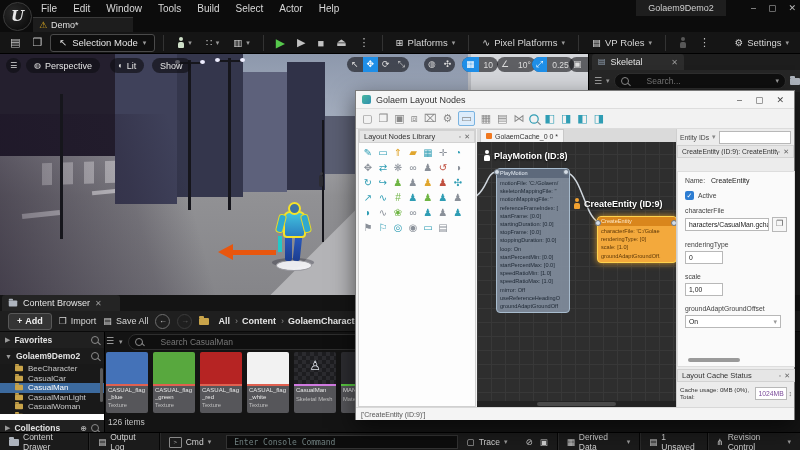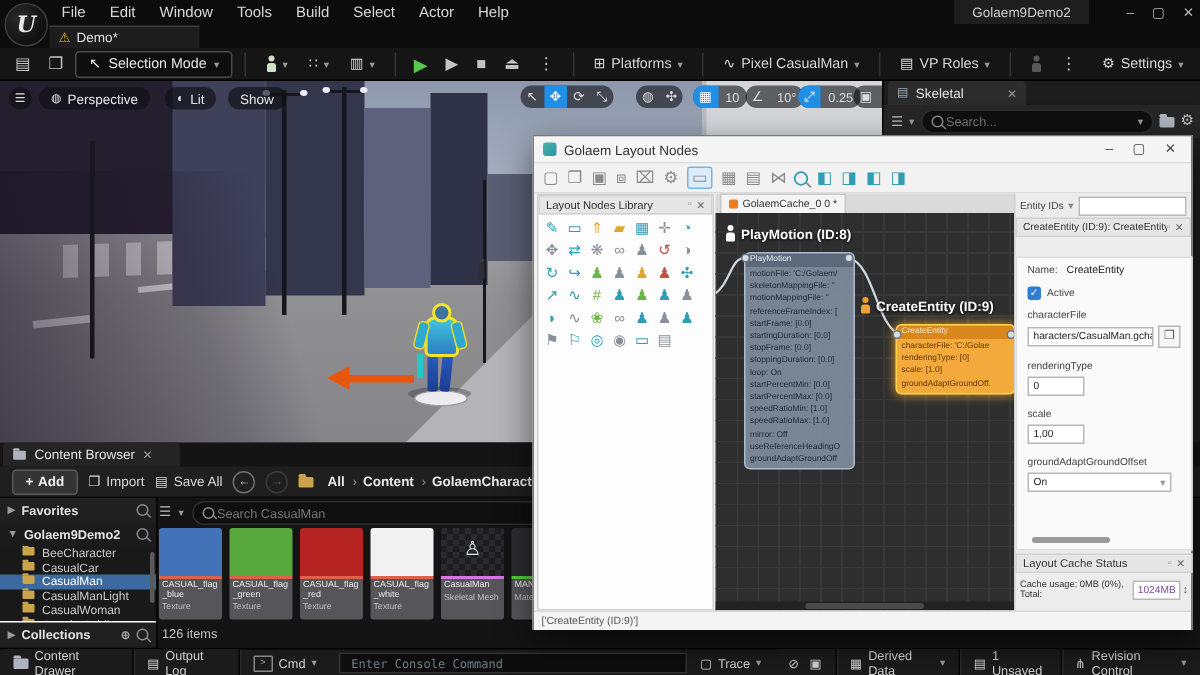--- a/index.html
+++ b/index.html
@@ -83,21 +83,21 @@
   .tgroup .t.active{background:#1f8fe8;color:#fff;}
   .tgroup .val{padding:0 5px;font-size:8.5px;}
   
   .outliner{left:588px;top:54px;width:212px;height:241px;background:#1d1d1d;border-left:1px solid #000;}
   .out-tab{position:absolute;left:3px;top:0;width:92px;height:16px;background:#2c2c2c;
        border-radius:3px 3px 0 0;display:flex;align-items:center;gap:5px;padding:0 6px;
        font-size:9px;color:#e2e2e2;box-sizing:border-box;}
   .out-bar{position:absolute;left:0;top:16px;width:212px;height:22px;background:#262626;
        display:flex;align-items:center;gap:4px;padding:0 5px;box-sizing:border-box;}
   .searchpill{flex:1;height:14px;background:#0f0f0f;border:1px solid #2e2e2e;border-radius:8px;
-       display:flex;align-items:center;gap:0;padding:0 6px;}
+       display:flex;align-items:center;gap:16px;padding:0 6px;}
   .searchpill input{flex:1;background:transparent;border:none;outline:none;color:#ddd;font-size:8.5px;min-width:0;}
   .searchpill input::placeholder{color:#777;}
   .mag{width:6px;height:6px;border:1.3px solid #8b8b8b;border-radius:50%;position:relative;display:inline-block;flex:none;}
   .mag::after{content:"";position:absolute;width:4px;height:1.3px;background:#8b8b8b;transform:rotate(45deg);right:-3px;bottom:-1px;}
   
   .cb{left:0;top:295px;width:800px;height:137px;background:#141414;}
   .cb-tab{position:absolute;left:2px;top:0;width:118px;height:16px;background:#242424;
        border-radius:3px 3px 0 0;display:flex;align-items:center;gap:5px;padding:0 6px;
        font-size:9px;color:#e4e4e4;box-sizing:border-box;}
   .cb-toolbar{position:absolute;left:0;top:16px;width:800px;height:21px;background:#1f1f1f;
@@ -112,21 +112,21 @@
   .crumb{padding:0 2px;}
   .crumb:not(:last-child)::after{content:"›";color:#8a8a8a;padding-left:5px;font-weight:normal;}
   .fold{width:10px;height:7px;background:#c9a44a;border-radius:1px;position:relative;display:inline-block;flex:none;}
   .fold::before{content:"";position:absolute;top:-2px;left:0;width:5px;height:2px;background:inherit;border-radius:1px 1px 0 0;}
   .fold.gray{background:#aeb4bd;}
   .cb-left{position:absolute;left:0;top:37px;width:104px;height:100px;background:#191919;border-right:1px solid #000;overflow:hidden;}
   .cb-hd{display:flex;align-items:center;gap:4px;height:16px;padding:0 5px;font-size:8.5px;
        font-weight:bold;color:#e2e2e2;background:#202020;}
   .arrowglyph{font-size:7px;color:#9a9a9a;}
   .tree{height:50px;overflow:hidden;}
-  .tree-row{display:flex;gap:4px;height:9.5px;padding-left:14px;font-size:8px;color:#c9c9c9;white-space:nowrap;}
+  .tree-row{display:flex;align-items:center;gap:4px;height:9.5px;padding-left:14px;font-size:8px;color:#c9c9c9;white-space:nowrap;}
   .tree-row .fold{transform:scale(.8);}
   .tree-row.selected{background:#3c6a9e;color:#fff;}
   .tree-scroll{position:absolute;right:1px;top:36px;width:3px;height:34px;background:#5a5a5a;border-radius:2px;}
   .cb-filter{position:absolute;left:106px;top:39px;width:688px;height:15px;display:flex;align-items:center;gap:5px;}
   .cb-grid{position:absolute;left:106px;top:57px;display:flex;gap:5px;}
   .tile{width:42px;}
   .thumb{width:42px;height:32px;border-radius:2px 2px 0 0;position:relative;}
   .thumb.checker{background-image:repeating-conic-gradient(#1d1d20 0% 25%,#2b2b2f 0% 50%);background-size:8px 8px;}
   .thumb .fig{position:absolute;left:0;top:6px;width:100%;text-align:center;font-size:13px;color:#dfe3ea;}
   .tbar{width:42px;height:2px;}
@@ -258,21 +258,21 @@
     <span class="tbico">⋮</span>
     <div class="tb-divider"></div>
     <span class="tbbtn">
       <span class="ico">⊞</span>
       <span>Platforms</span>
         <span class="chev">▾</span>
     </span>
     <div class="tb-divider"></div>
     <span class="tbbtn">
       <span class="ico">∿</span>
-      <span>Pixel CasualMan</span>
+      <span>Pixel Platforms</span>
         <span class="chev">▾</span>
     </span>
     <div class="tb-divider"></div>
     <span class="tbbtn">
       <span class="ico">▤</span>
       <span>VP Roles</span>
         <span class="chev">▾</span>
     </span>
     <div class="tb-divider"></div>
     <span class="tbbtn" style="opacity:.5">
@@ -463,21 +463,21 @@
             <span>CasualWoman</span>
           </div>
 
           <div class="tree-row">
             <span class="fold"></span>
             <span>CavalrySoldier</span>
           </div>
 
       </div>
       <div class="tree-scroll"></div>
-      <div class="cb-hd" style="border-top:1px solid #ffffff">
+      <div class="cb-hd" style="border-top:6px solid #ffffff">
         <span class="arrowglyph">▶</span>
         <span>Collections</span>
         <span style="margin-left:auto;font-size:8px;color:#aaa">⊕</span>
         <span class="mag"></span>
       </div>
     </div>
     <div class="cb-filter">
       <span class="ico" style="font-size:9px;color:#bbb">☰</span>
       <span class="chev">▾</span>
       <div class="searchpill" style="width:230px">

